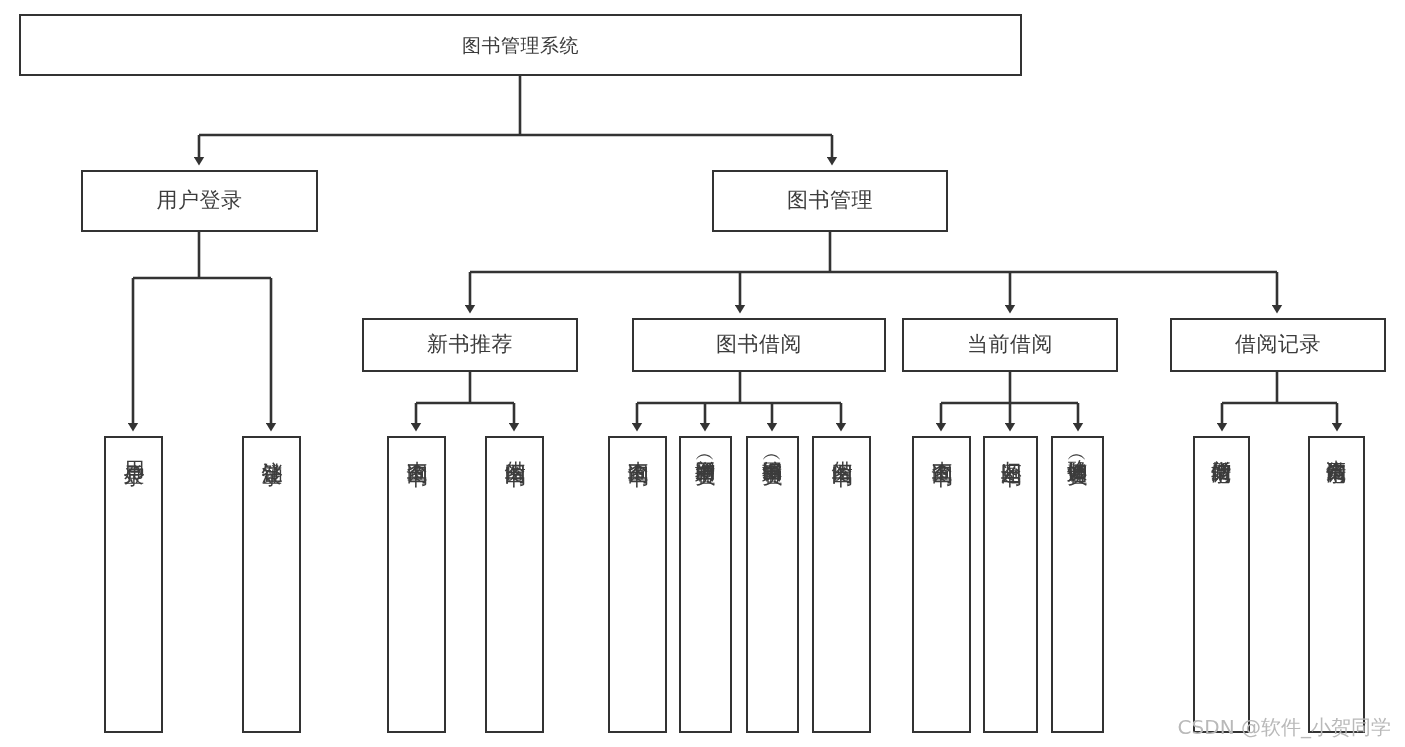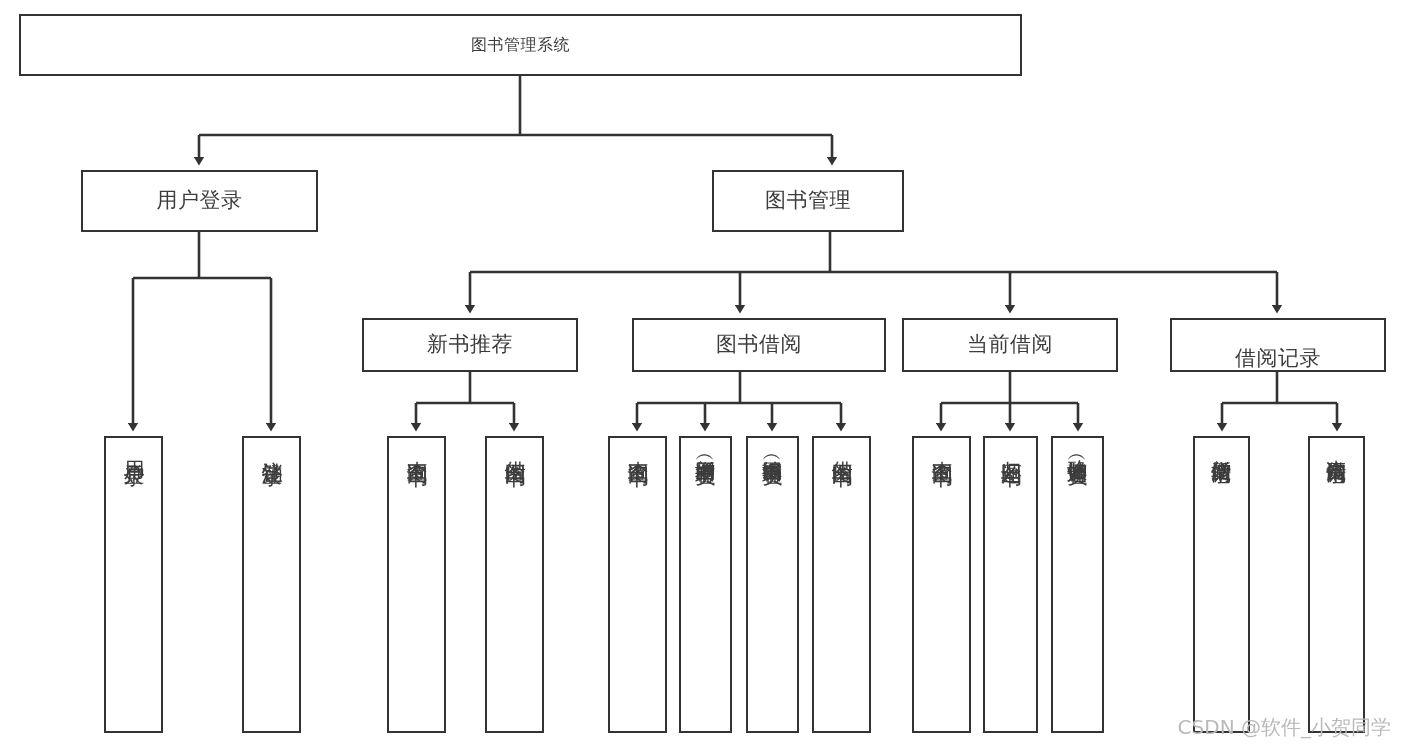--- a/index.html
+++ b/index.html
@@ -42,21 +42,21 @@
     color: #3c3c3c;
     letter-spacing: 0.5px;
   }
   
   .node.h .label {
     font-size: 21px;
     line-height: 1.1;
     white-space: nowrap;
   }
   .node.root .label {
-    font-size: 16px;
+    font-size: 19px;
   }
   
   .node.v {
     align-items: flex-start;
     padding-top: 6px;
   }
   .node.v .label {
     writing-mode: vertical-rl;
     text-orientation: upright;
     font-size: 21px;
@@ -137,37 +137,37 @@
   </svg>
 
   <div class="node h root" style="left:19px; top:14px; width:1003px; height:62px;">
     <span class="label">图书管理系统</span>
   </div>
 
   <div class="node h" style="left:81px; top:170px; width:237px; height:62px;">
     <span class="label">用户登录</span>
   </div>
 
-  <div class="node h" style="left:712px; top:170px; width:192px; height:62px;">
+  <div class="node h" style="left:712px; top:170px; width:236px; height:62px;">
     <span class="label">图书管理</span>
   </div>
 
   <div class="node h" style="left:362px; top:318px; width:216px; height:54px;justify-content:center;">
     <span class="label">新书推荐</span>
   </div>
 
   <div class="node h" style="left:632px; top:318px; width:254px; height:54px;">
     <span class="label">图书借阅</span>
   </div>
 
   <div class="node h" style="left:902px; top:318px; width:216px; height:54px;">
     <span class="label">当前借阅</span>
   </div>
 
-  <div class="node h" style="left:1170px; top:318px; width:216px; height:54px;align-items:flex-end;">
+  <div class="node h" style="left:1170px; top:318px; width:216px; height:54px;">
     <span class="label">借阅记录</span>
   </div>
 
   <div class="node v" style="left:104px; top:436px; width:59px; height:297px;">
     <span class="label">用户登录</span>
   </div>
 
   <div class="node v" style="left:242px; top:436px; width:59px; height:297px;">
     <span class="label">注销登录</span>
   </div>

